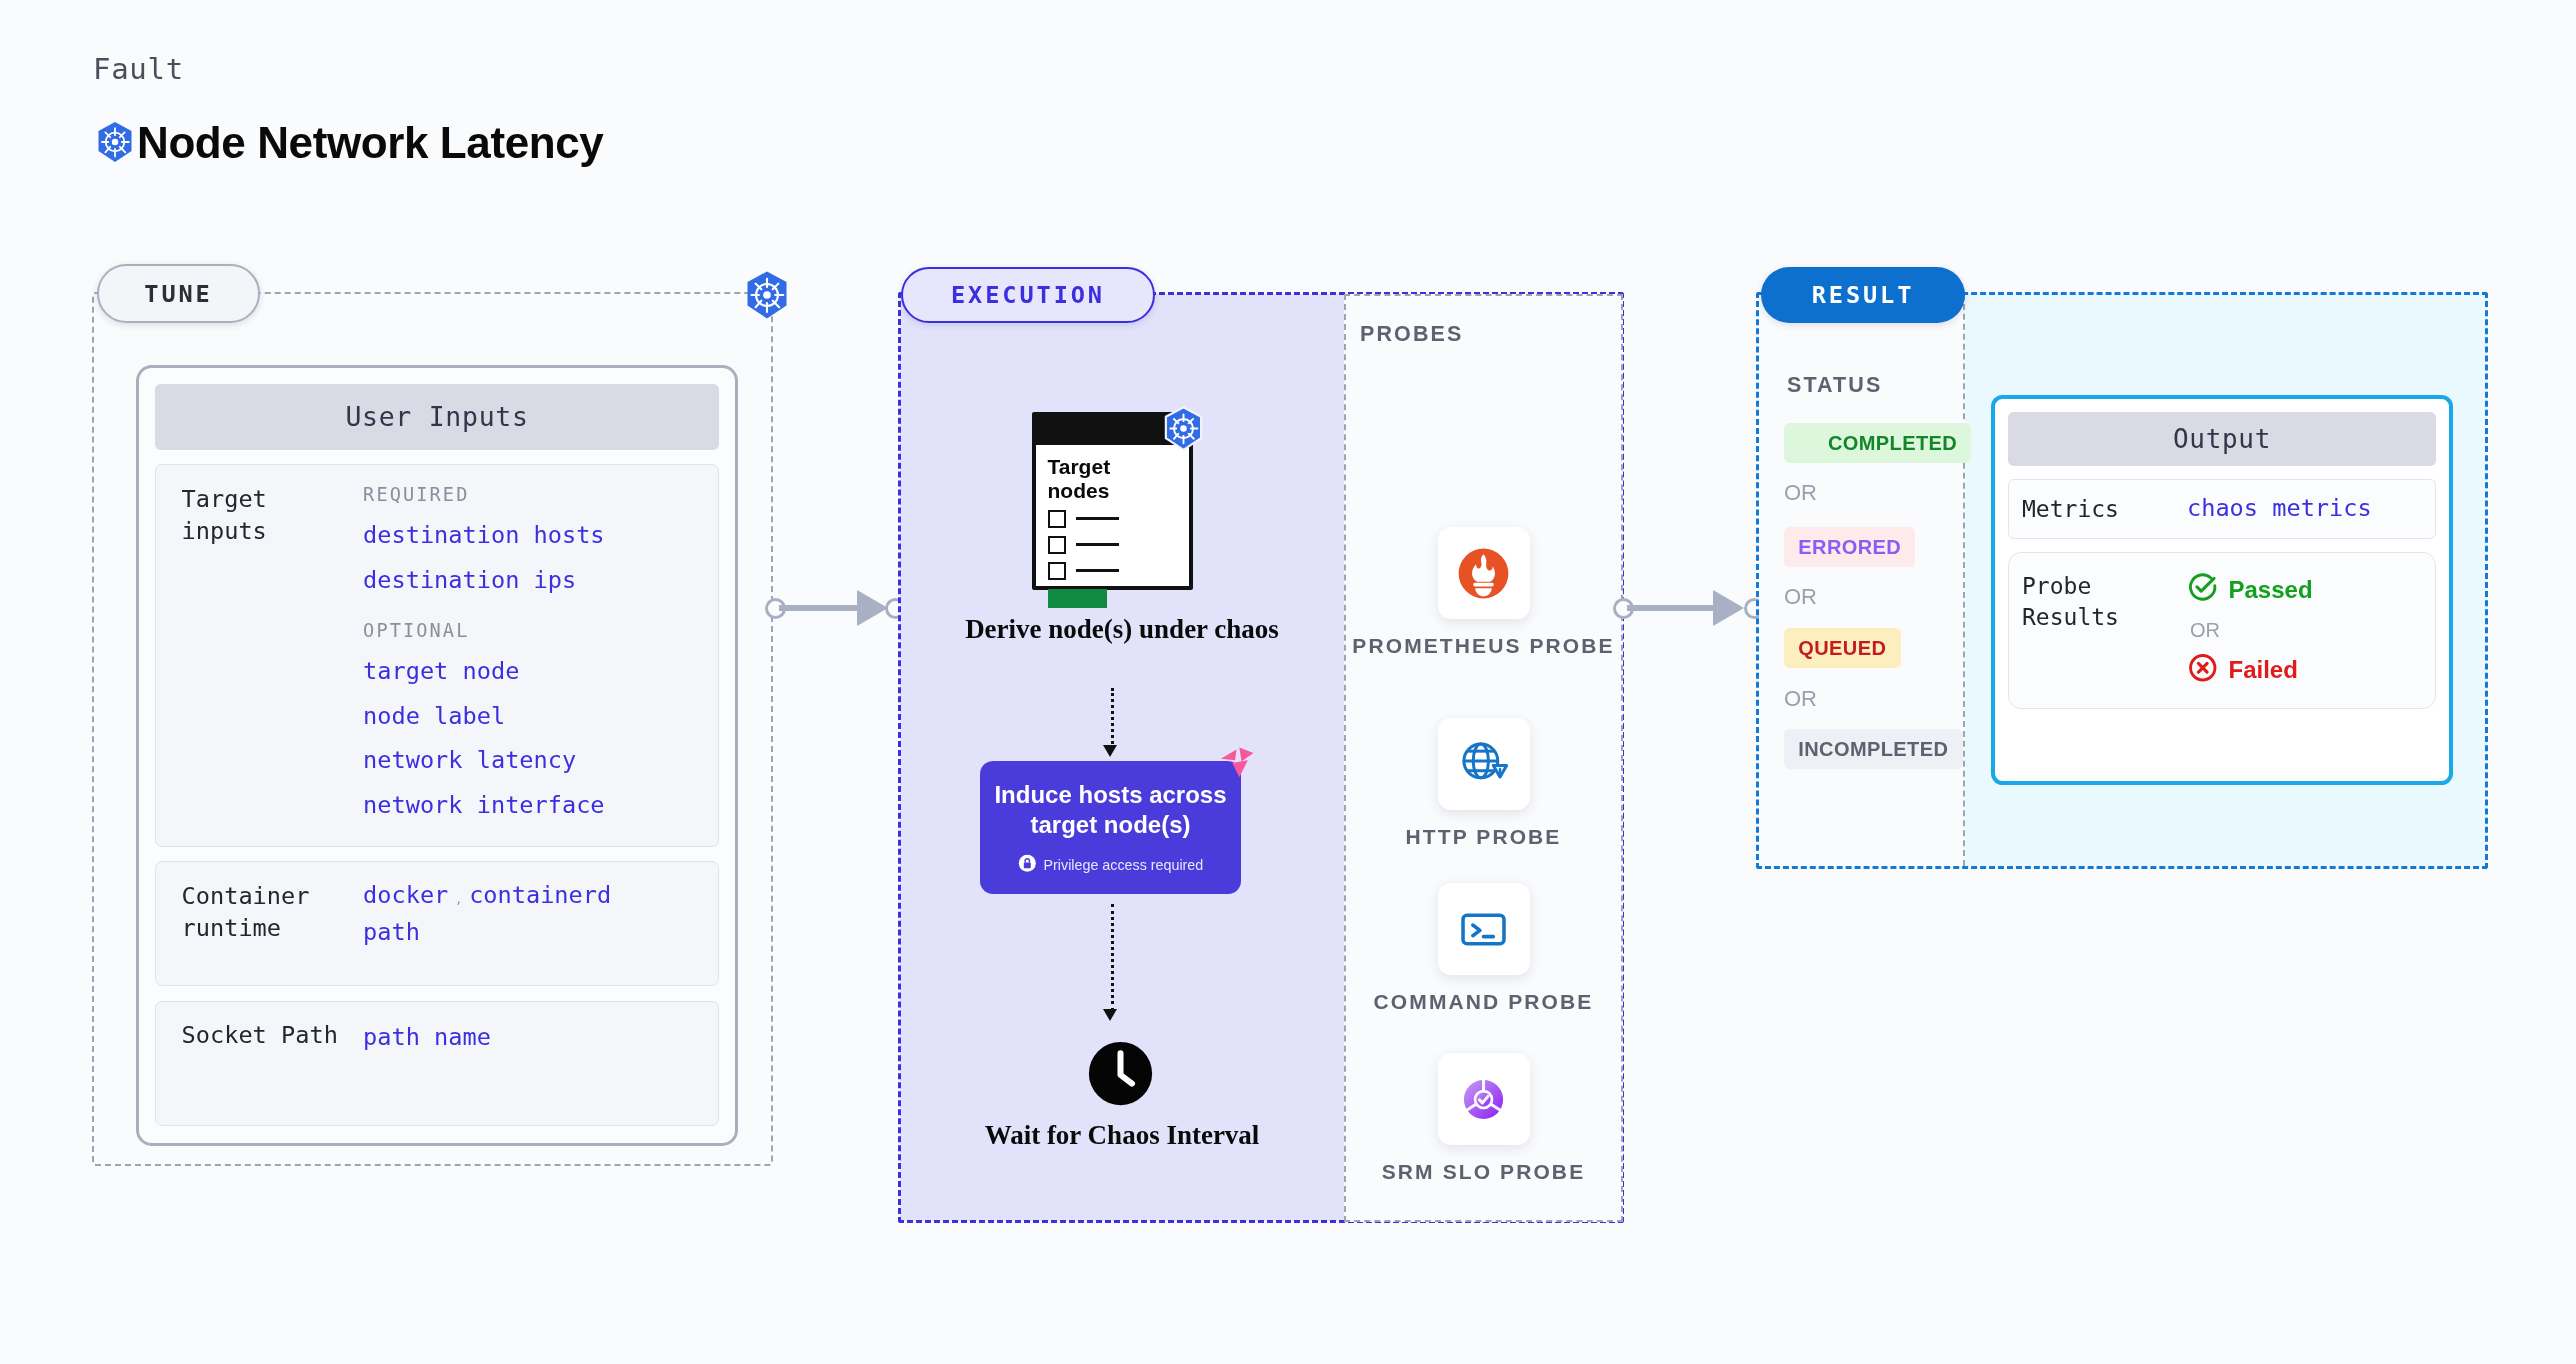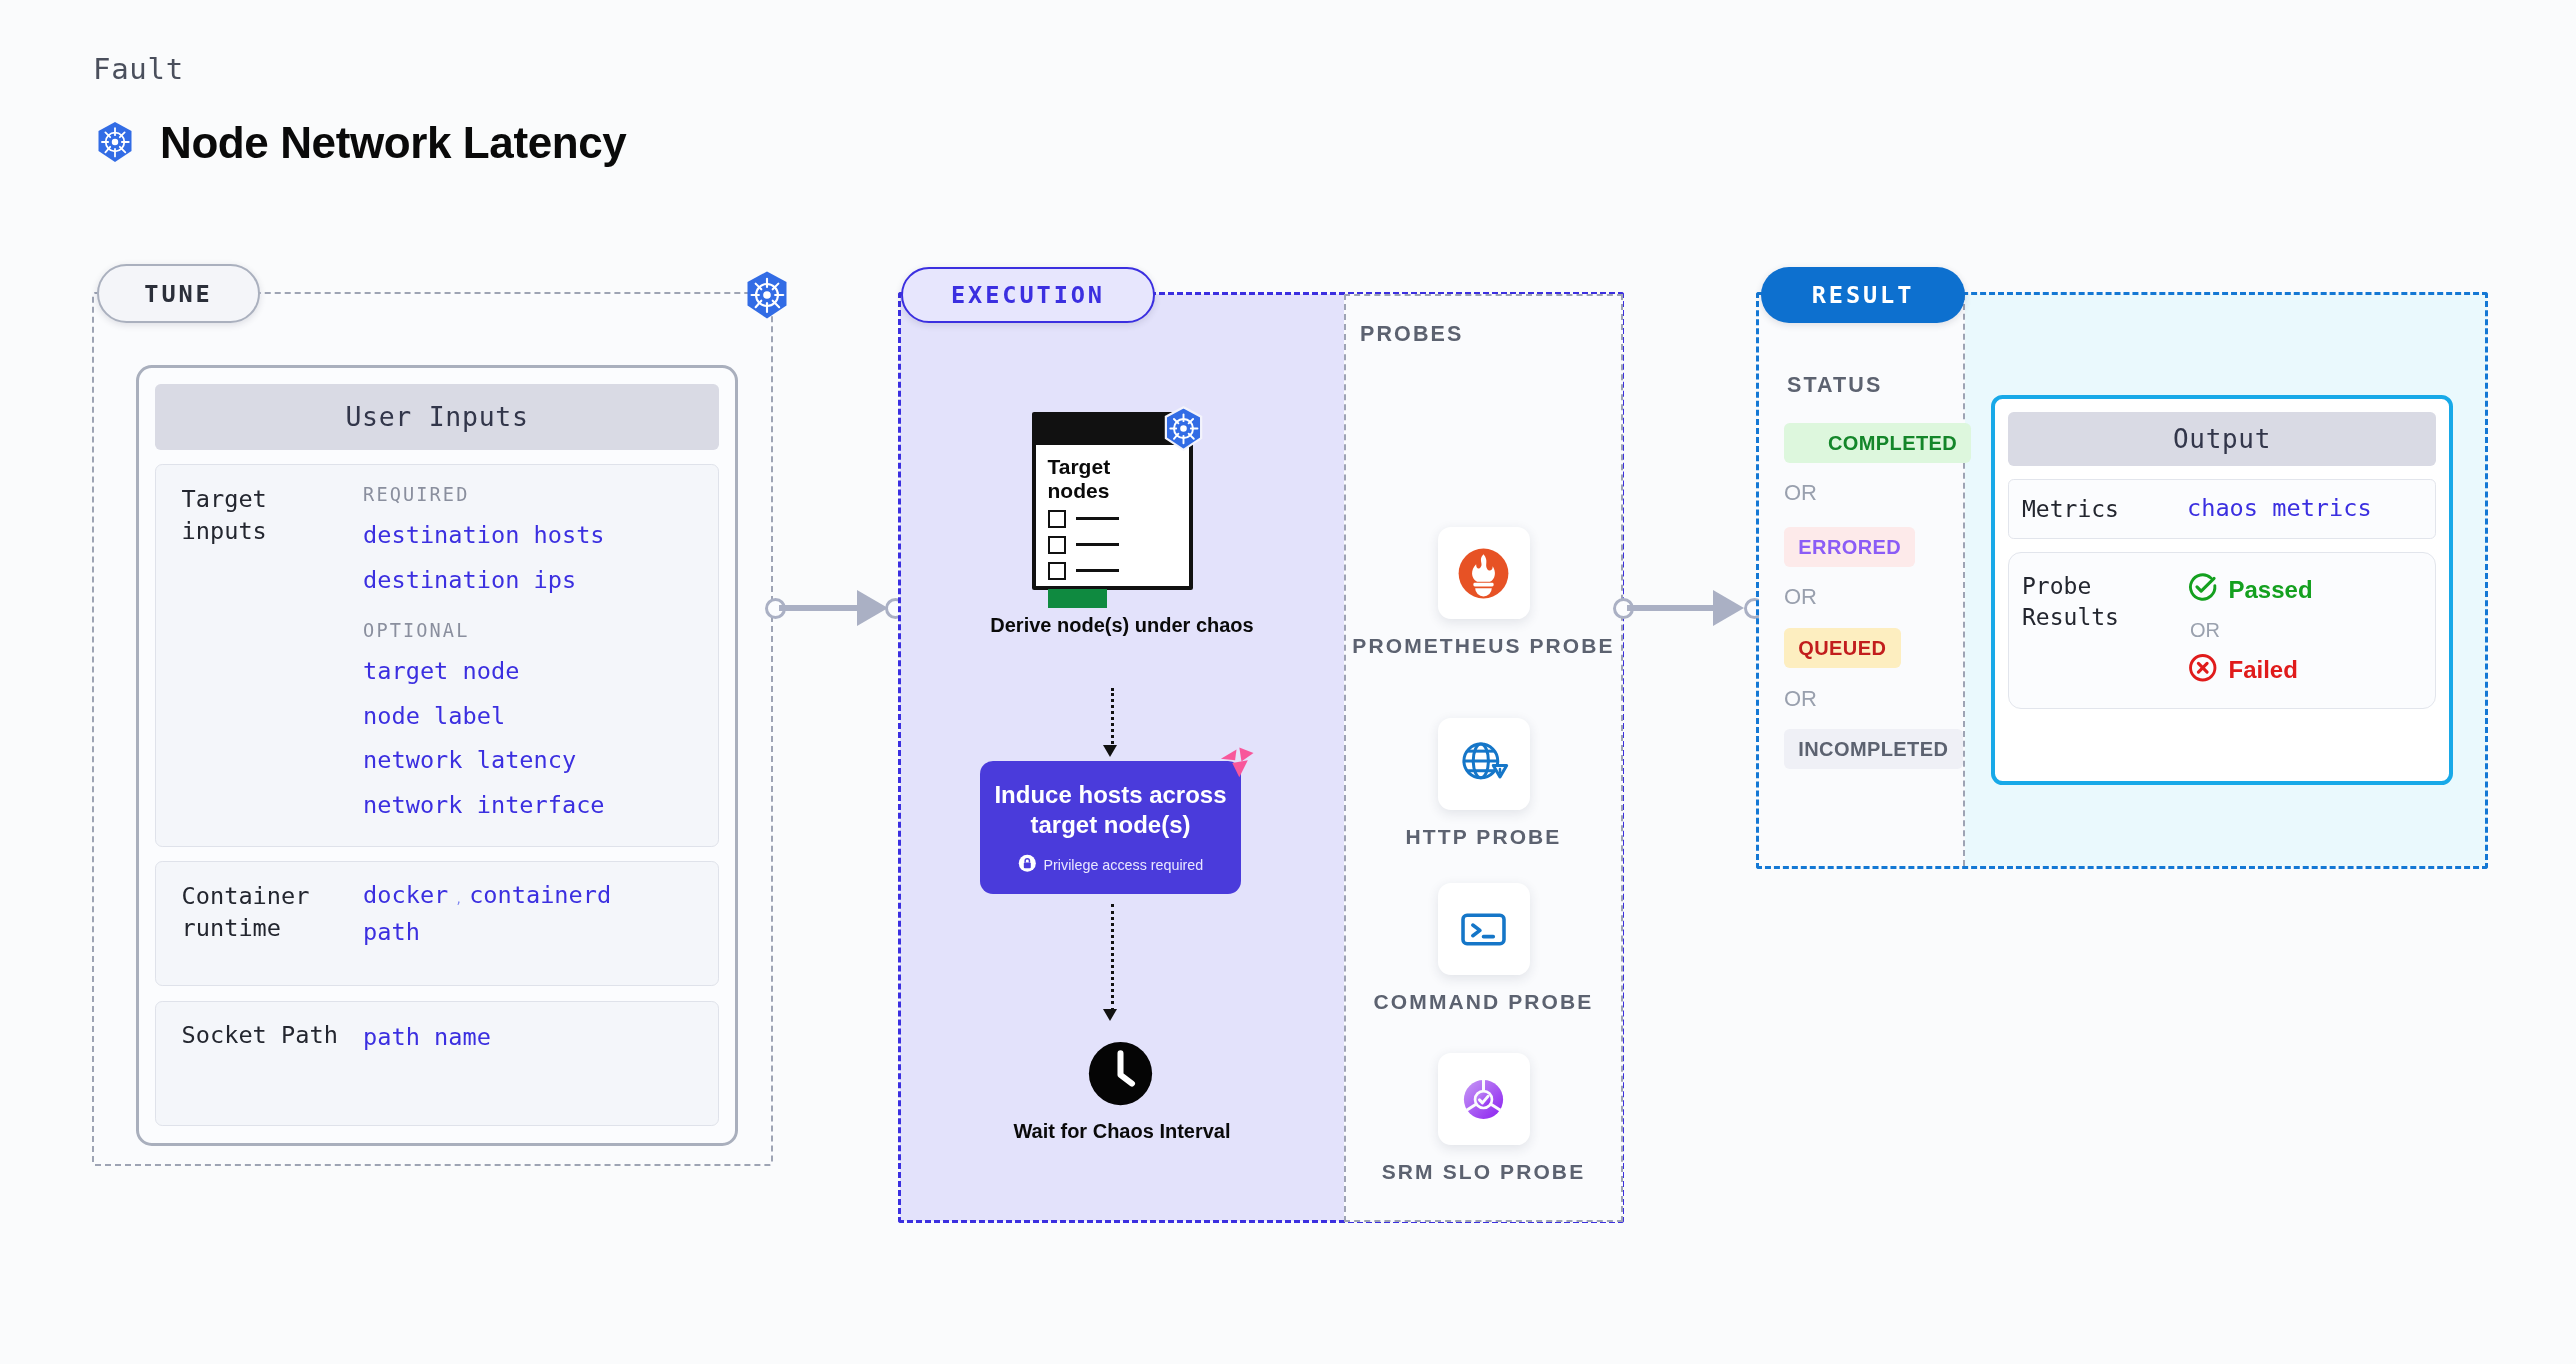--- a/index.html
+++ b/index.html
@@ -11,21 +11,21 @@
   }
   #stage { position: relative; width: 2576px; height: 1365px; }
 
   
   #fault-label {
     position: absolute; left: 93px; top: 52px;
     font-size: 29px; color: #4a4f5c; letter-spacing: 0.7px;
   }
   #title-row {
     position: absolute; left: 93px; top: 118px;
-    display: flex; align-items: center; gap: 23px;
+    display: flex; align-items: center; 
   }
   #title-text {
     font-family: "Liberation Sans", sans-serif;
     font-size: 44px; font-weight: 700; color: #0a0a0a;
     letter-spacing: -0.4px;
   }
   .pill {
     position: absolute; z-index: 5;
     display: flex; align-items: center; justify-content: center;
     border-radius: 716px;
@@ -140,22 +140,22 @@
   }
   .cb-row { display: flex; align-items: center; gap: 10px; margin-top: 7.9px; }
   .cb { width: 18px; height: 18px; border: 2.9px solid #111; }
   .cb-line { width: 43px; height: 2.9px; background: #111; }
   .green-bar { width: 59px; height: 18.6px; background: #0f8a40; margin-top: 9.3px; }
   #k8s-badge-node {
     position: absolute; left: 1160px; top: 405px; width: 47px; height: 47px; z-index: 4;
   }
   .node-caption {
     position: absolute; text-align: center; width: 444px; left: 900px;
-    font-family: Liberation Sans, sans-serif;
-    font-weight: 700; font-size: 20px; color: #0a0a0a; line-height: 1.3;
+    font-family: Liberation Serif, serif;
+    font-weight: 700; font-size: 27px; color: #0a0a0a; line-height: 1.3;
   }
   #cap-derive { top: 612px; }
   #chaos-box {
     position: absolute; left: 980px; top: 761px; width: 261px; height: 133px;
     background: #4a3bdb; border-radius: 13px;
     display: flex; flex-direction: column; align-items: center; justify-content: center;
     padding: 0 13px;
   }
   #chaos-box .cb-title {
     font-family: "Liberation Sans", sans-serif; font-weight: 700;

